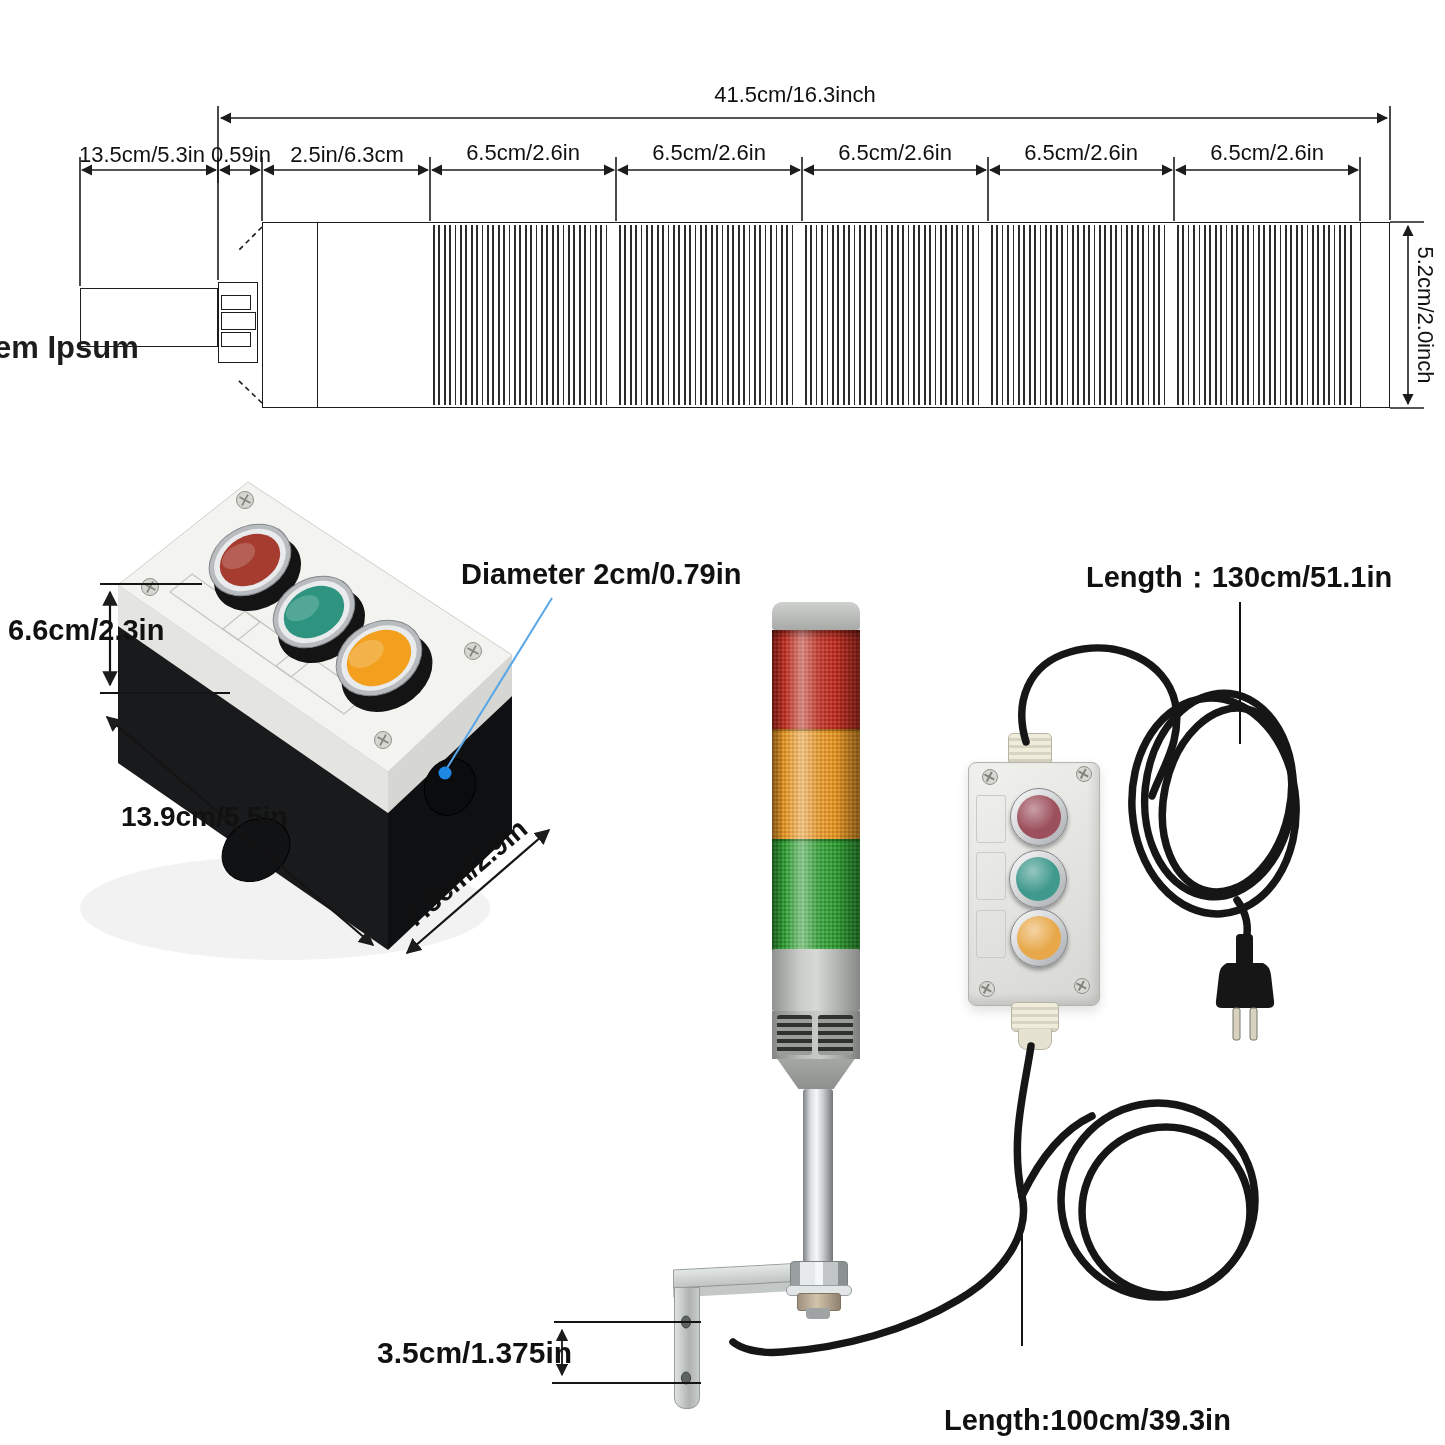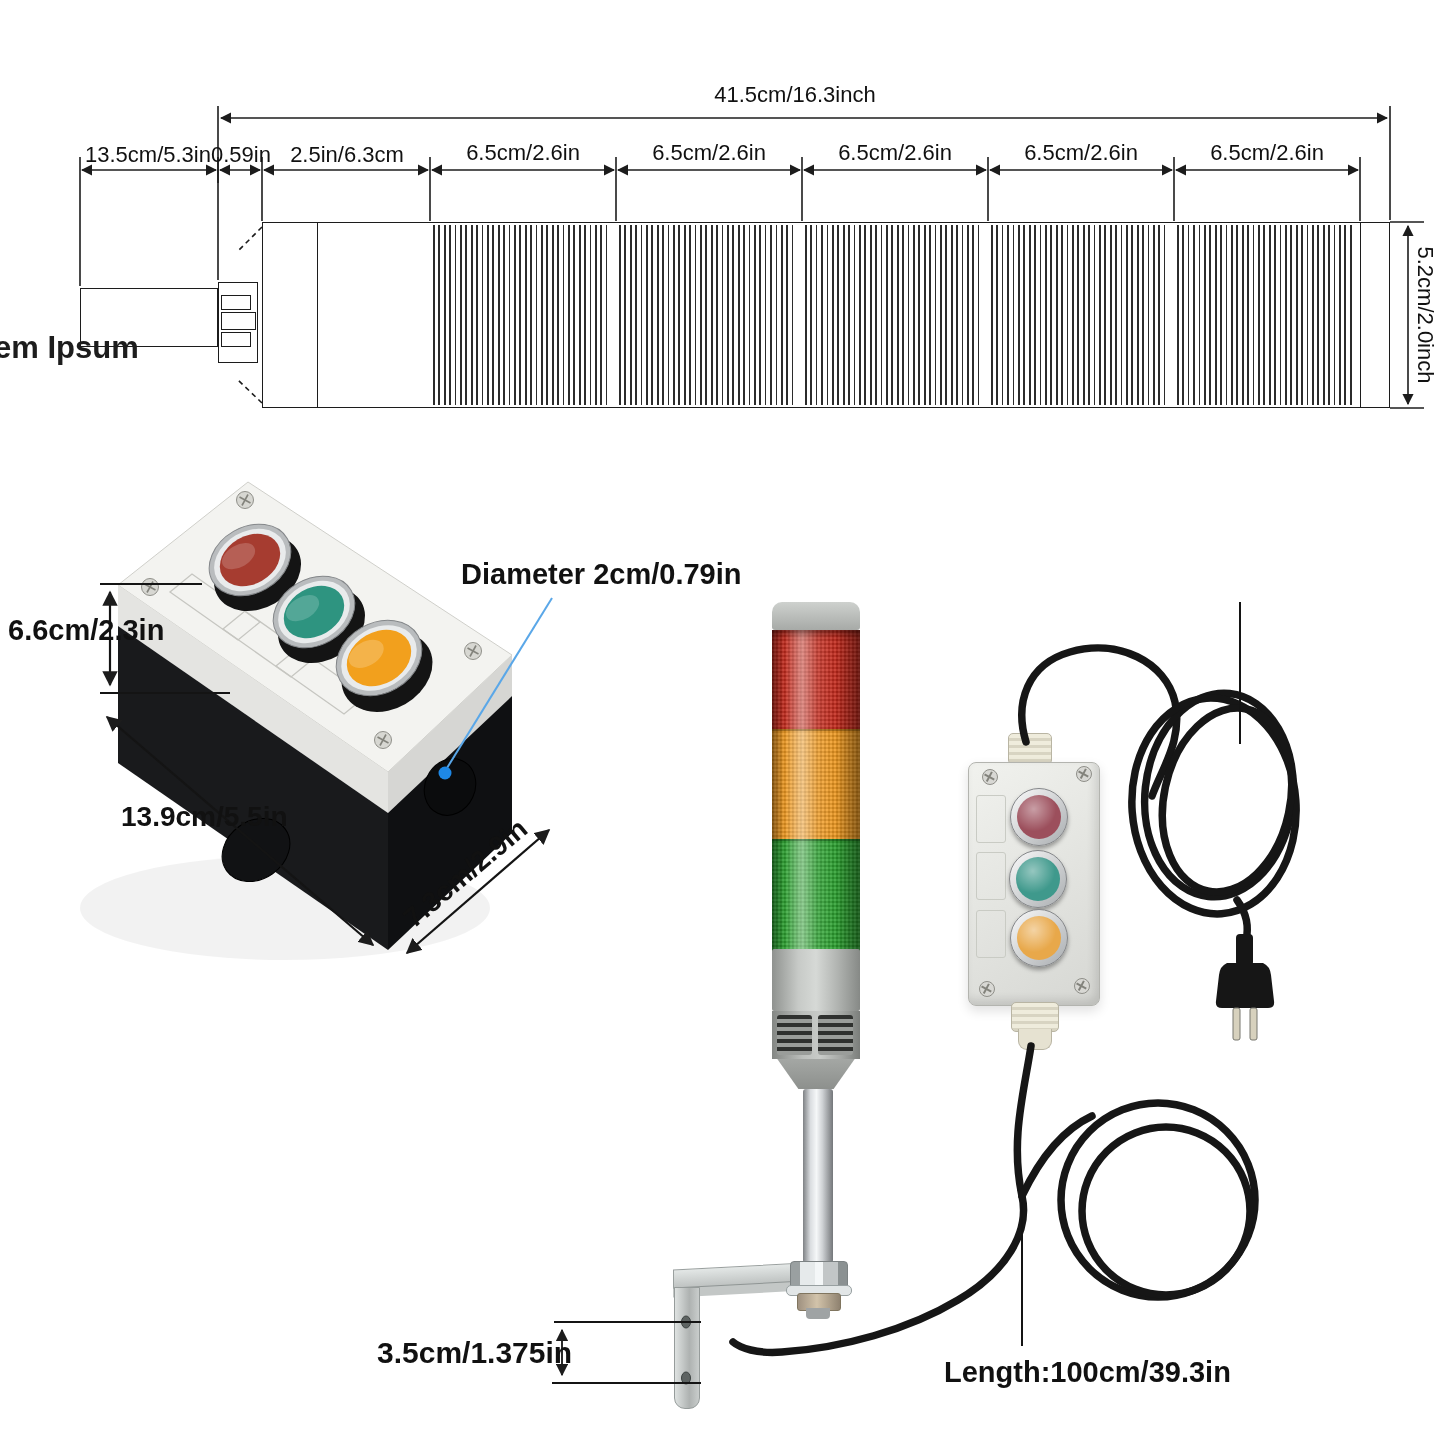--- a/index.html
+++ b/index.html
@@ -270,30 +270,31 @@
       <line x1="552" y1="1383" x2="701" y2="1383" stroke-width="2"></line>
       <line x1="562" y1="1330" x2="562" y2="1375" stroke-width="1.8" marker-start="url(#ah)" marker-end="url(#ah)"></line>
       <line x1="1240" y1="602" x2="1240" y2="744" stroke-width="2"></line>
       <line x1="1022" y1="1202" x2="1022" y2="1346" stroke-width="2"></line>
     </g>
   </svg>
 
   <div class="lbl wm" style="left:-6px;top:330px">em Ipsum</div>
 
   <div class="lbl dim ctr" style="left:795px;top:82px">41.5cm/16.3inch</div>
-  <div class="lbl dim ctr" style="left:148px;top:142px">13.5cm/5.3in</div>
+  <div class="lbl dim ctr" style="left:142px;top:142px">13.5cm/5.3in</div>
   <div class="lbl dim ctr" style="left:241px;top:142px">0.59in</div>
   <div class="lbl dim ctr" style="left:347px;top:142px">2.5in/6.3cm</div>
   <div class="lbl dim ctr" style="left:523px;top:140px">6.5cm/2.6in</div>
   <div class="lbl dim ctr" style="left:709px;top:140px">6.5cm/2.6in</div>
   <div class="lbl dim ctr" style="left:895px;top:140px">6.5cm/2.6in</div>
   <div class="lbl dim ctr" style="left:1081px;top:140px">6.5cm/2.6in</div>
   <div class="lbl dim ctr" style="left:1267px;top:140px">6.5cm/2.6in</div>
   <div class="lbl dim vert" style="left:1412px;top:315px">5.2cm/2.0inch</div>
 
   <div class="lbl photo" style="left:8px;top:614px">6.6cm/2.3in</div>
   <div class="lbl photo" style="left:121px;top:801px;font-size:28px">13.9cm/5.5in</div>
   <div class="lbl photo" style="left:408px;top:906px;font-size:28px;transform:rotate(-40deg);transform-origin:0 50%">7.3cm/2.9in</div>
   <div class="lbl photo" style="left:461px;top:558px">Diameter 2cm/0.79in</div>
 
-  <div class="lbl photo" style="left:944px;top:1356px">Length:100cm/39.3in</div>
+  <div class="lbl photo" style="left:1086px;top:558px">Length：130cm/51.1in</div>
+  <div class="lbl photo" style="left:944px;top:1404px">Length:100cm/39.3in</div>
   <div class="lbl photo" style="left:377px;top:1336px;font-size:30px">3.5cm/1.375in</div>
 </div>
 
 </body></html>

